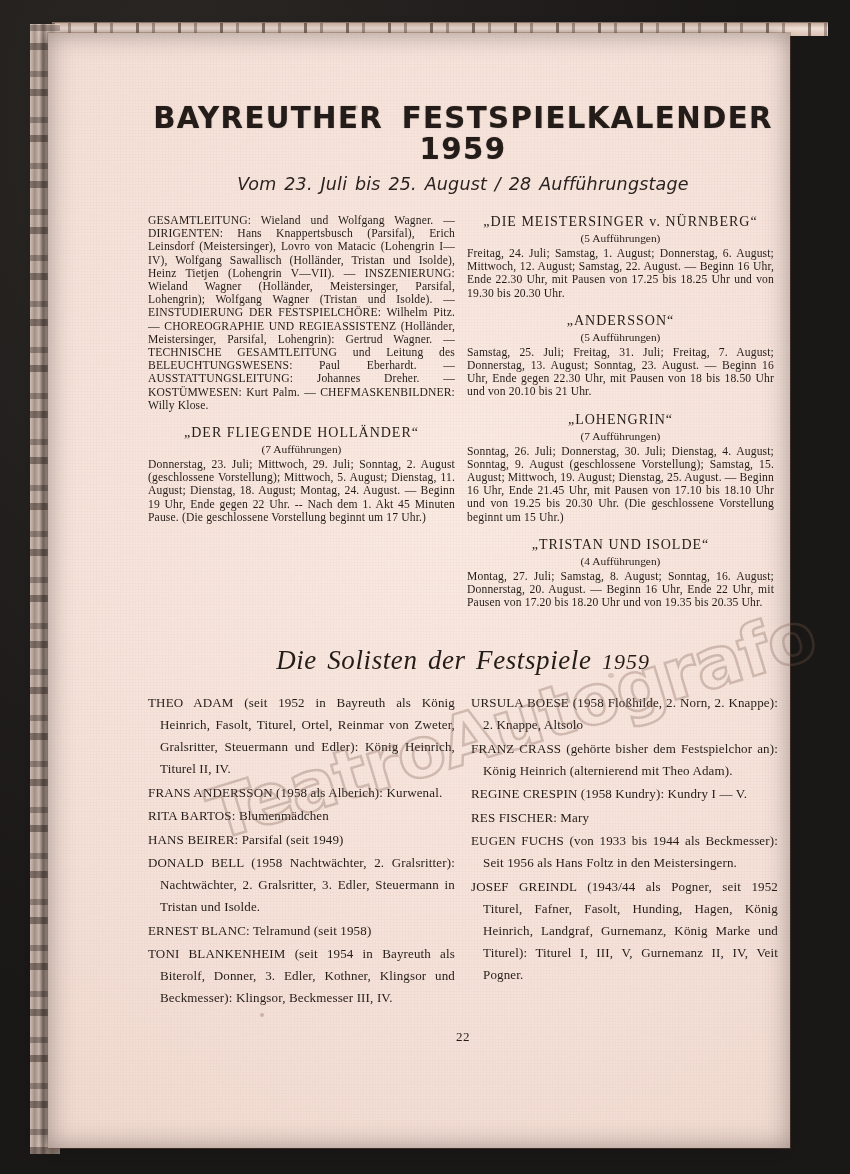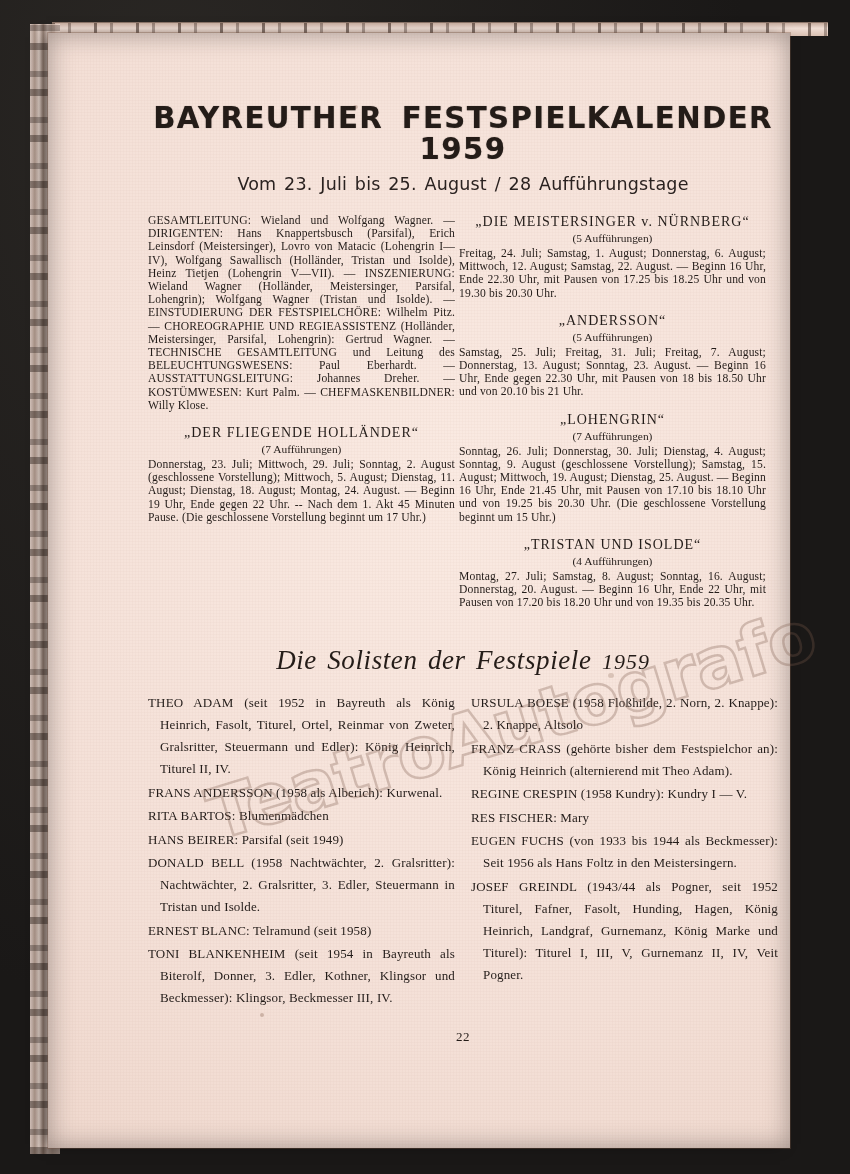--- a/index.html
+++ b/index.html
@@ -98,26 +98,27 @@
     text-shadow: 0 0 1px rgba(40,28,22,.5);
   }
   .subhead {
     text-align: center;
     font-family: "DejaVu Sans", sans-serif;
     font-size: 17.5px;
     color: #2a2220;
     margin-top: 9px;
     letter-spacing: .2px;
     word-spacing: 2px;
+    font-style: italic;
   }
 
   
   .cols {
     display: flex;
-    gap: 4px;
+    gap: 12px;
     margin-top: 20px;
   }
   .col { width: 307px; }
   .body-text {
     font-family: "Liberation Serif", serif;
     font-size: 11.6px;
     line-height: 13.2px;
     color: #231c19;
     text-align: justify;
     text-justify: inter-word;

